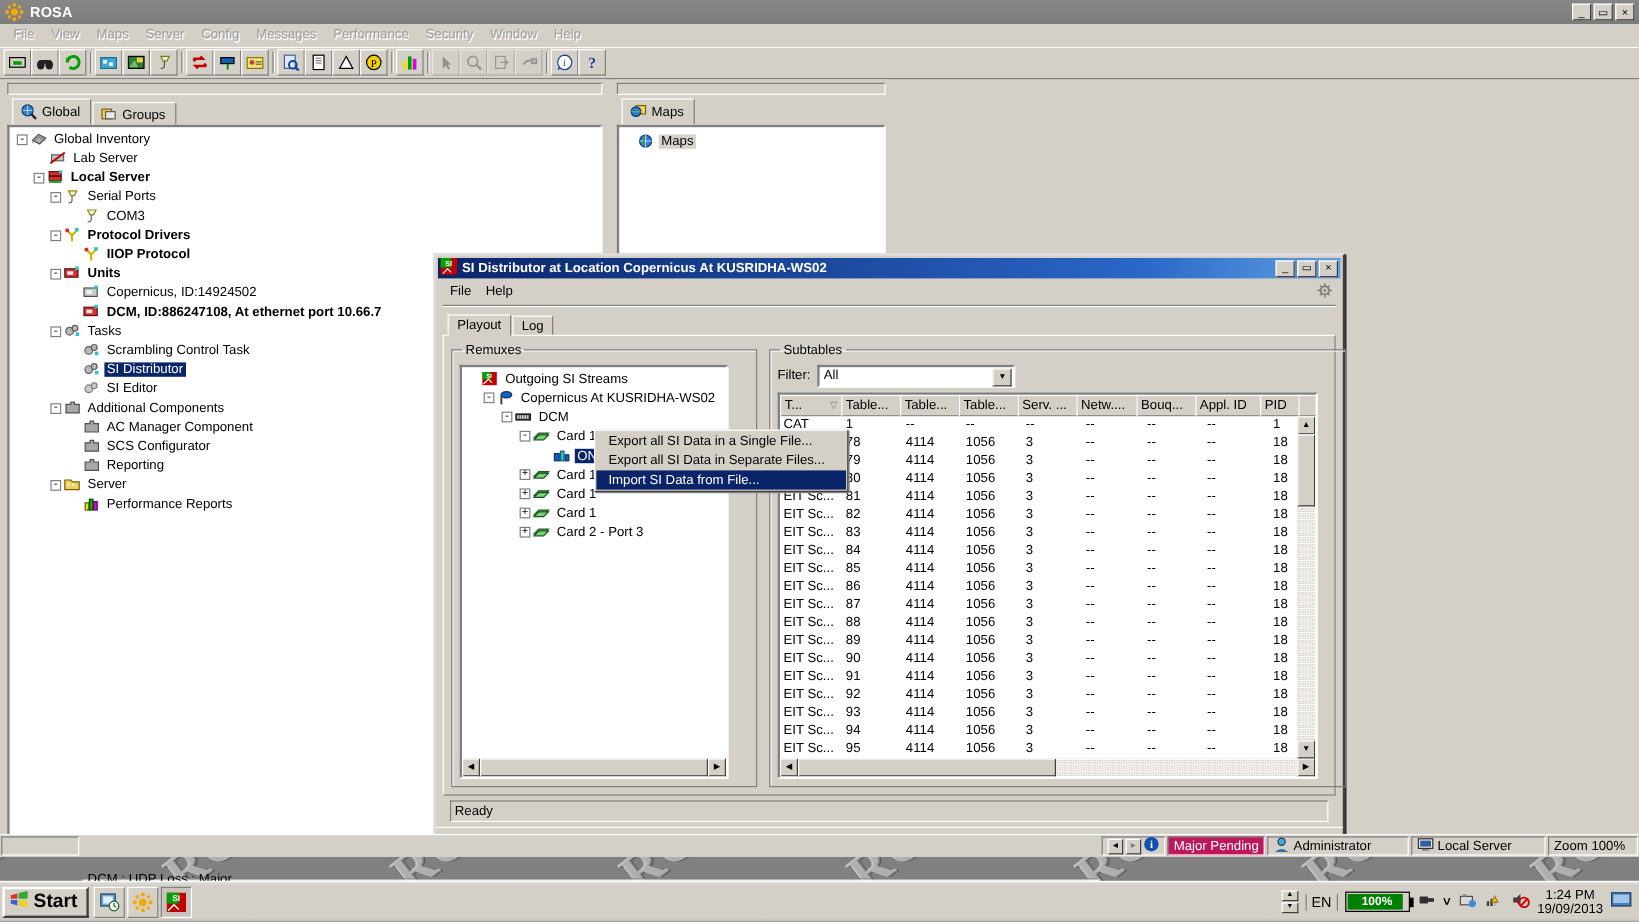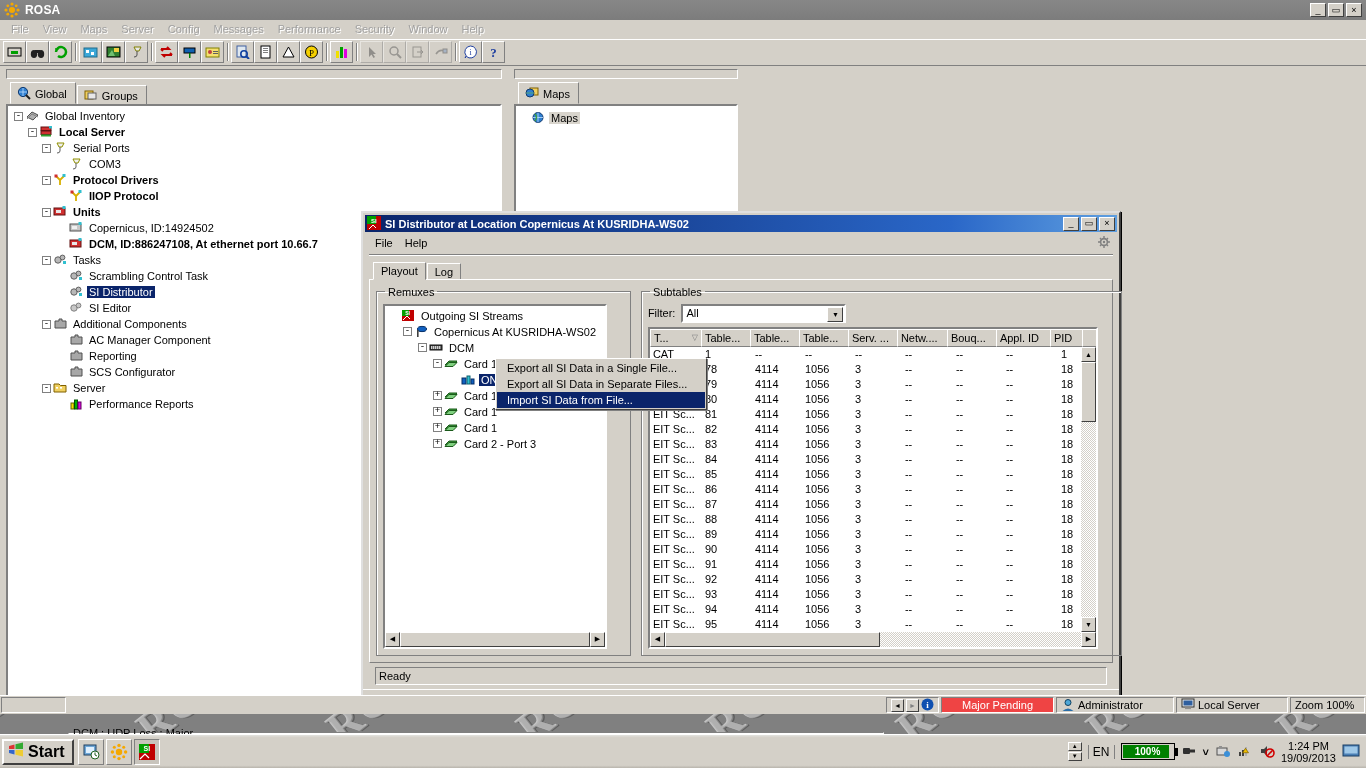--- a/index.html
+++ b/index.html
@@ -257,21 +257,21 @@
   
   #rosa-status {
     height: 19px; background: #d4d0c8; display: flex; align-items: stretch;
     border-top: 1px solid #ffffff; font-size: 11px;
   }
   .sp {
     border: 1px solid; border-color: #808080 #ffffff #ffffff #808080;
     display: flex; align-items: center; padding: 0 4px; gap: 3px; margin: 1px 1px;
   }
   .sp.flex { flex: 1; margin-top: 36px; }
-  #alarm-box { background: #ef4444; color: #ffffff; font-weight: normal; padding: 0 20px;
+  #alarm-box { background: #be185d; color: #ffffff; font-weight: normal; padding: 0 4px;
                display:flex; align-items:center; border:1px solid; border-color:#808080 #ffffff #ffffff #808080; margin:1px; }
 
   
   #taskbar {
     position: absolute; left: 0; bottom: 0; width: 1366px; height: 34px;
     background: linear-gradient(180deg, #e2e2de 0%, #d4d0c8 8%, #d4d0c8 92%, #b8b4ac 100%);
     border-top: 1px solid #ffffff;
     display: flex; align-items: center; padding: 0 2px;
   }
   #startbtn {
@@ -568,20 +568,29 @@
               <span class="spacer" style="width: 2px;"></span>
               <span class="exp">-</span>
               <span class="ico" style="margin-left: 2px;"><svg width="15" height="13">
                   <path d="M2 8 L7 3 L13 6 L8 11z" fill="#b0b0b0" stroke="#505050"></path>
                   <path d="M2 10 L7 5 L13 8" stroke="#808080" fill="none"></path>
                 </svg></span>
               <span class="lbl">Global Inventory</span>
             </div>
             <div class="tnode">
               <span class="spacer" style="width: 16px;"></span>
+              <span class="dashline"></span>
+              <span class="ico" style="margin-left: 2px;"><svg width="15" height="13">
+                  <rect x="2" y="4" width="10" height="5" fill="#c0c0c0" stroke="#606060"></rect>
+                  <path d="M1 11 L13 2" stroke="#c00000" stroke-width="1.6"></path>
+                </svg></span>
+              <span class="lbl">Lab Server</span>
+            </div>
+            <div class="tnode">
+              <span class="spacer" style="width: 16px;"></span>
               <span class="exp">-</span>
               <span class="ico" style="margin-left: 2px;"><svg width="15" height="13">
                   <rect x="2" y="2" width="10" height="3.5" fill="#d03030" stroke="#601010"></rect>
                   <rect x="2" y="6" width="10" height="3.5" fill="#d03030" stroke="#601010"></rect>
                   <rect x="2" y="9.5" width="10" height="2" fill="#30a030"></rect>
                   <rect x="10" y="1" width="3" height="2.5" fill="#30c0d0"></rect>
                 </svg></span>
               <span class="lbl b">Local Server</span>
             </div>
             <div class="tnode">
@@ -706,29 +715,29 @@
                   <path d="M2 4 h4 v-2 h3 v2 h4 v7 H2z" fill="#a8a8a8" stroke="#505050"></path>
                 </svg></span>
               <span class="lbl">AC Manager Component</span>
             </div>
             <div class="tnode">
               <span class="spacer" style="width: 44px;"></span>
               <span class="dashline"></span>
               <span class="ico" style="margin-left: 2px;"><svg width="15" height="13">
                   <path d="M2 4 h4 v-2 h3 v2 h4 v7 H2z" fill="#a8a8a8" stroke="#505050"></path>
                 </svg></span>
-              <span class="lbl">Reporting</span>
+              <span class="lbl">SCS Configurator</span>
             </div>
             <div class="tnode">
               <span class="spacer" style="width: 44px;"></span>
               <span class="dashline"></span>
               <span class="ico" style="margin-left: 2px;"><svg width="15" height="13">
                   <path d="M2 4 h4 v-2 h3 v2 h4 v7 H2z" fill="#a8a8a8" stroke="#505050"></path>
                 </svg></span>
-              <span class="lbl">SCS Configurator</span>
+              <span class="lbl">Reporting</span>
             </div>
             <div class="tnode">
               <span class="spacer" style="width: 30px;"></span>
               <span class="exp">-</span>
               <span class="ico" style="margin-left: 2px;"><svg width="15" height="13">
                   <path d="M1 3 h5 l1.5 1.5 H13 V11 H1z" fill="#f0d060" stroke="#806000"></path>
                   <rect x="3" y="6" width="2" height="1.6" fill="#fff"></rect>
                   <rect x="7" y="6" width="2" height="1.6" fill="#fff"></rect>
                 </svg></span>
               <span class="lbl">Server</span>

